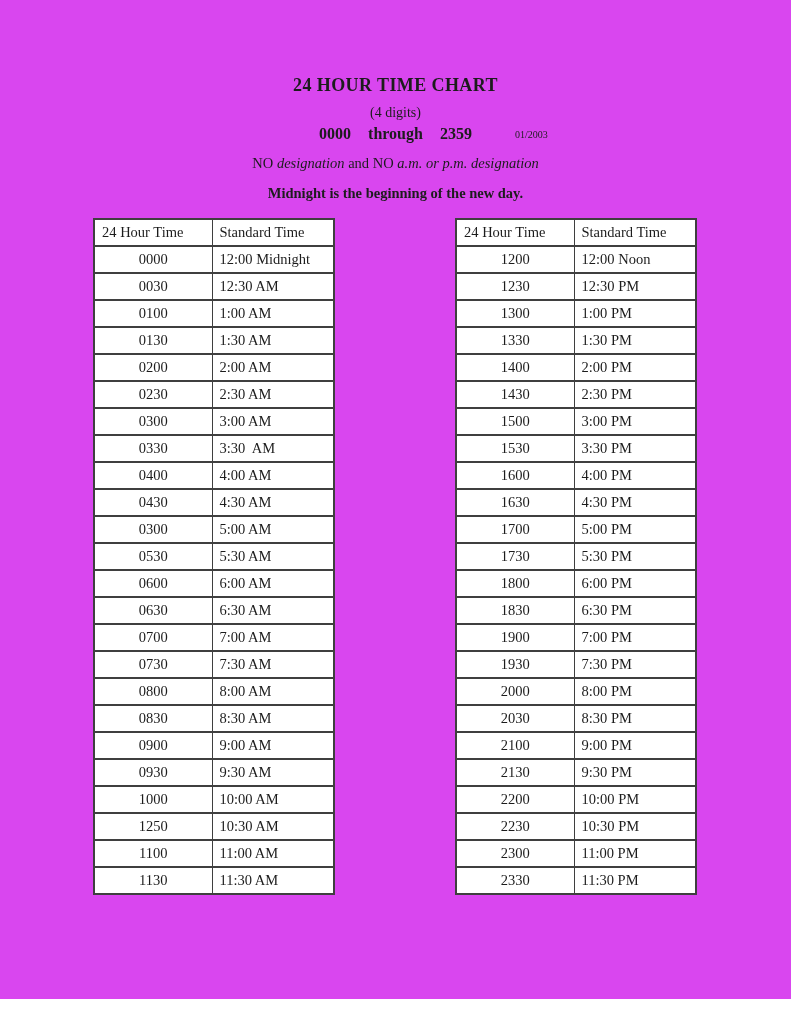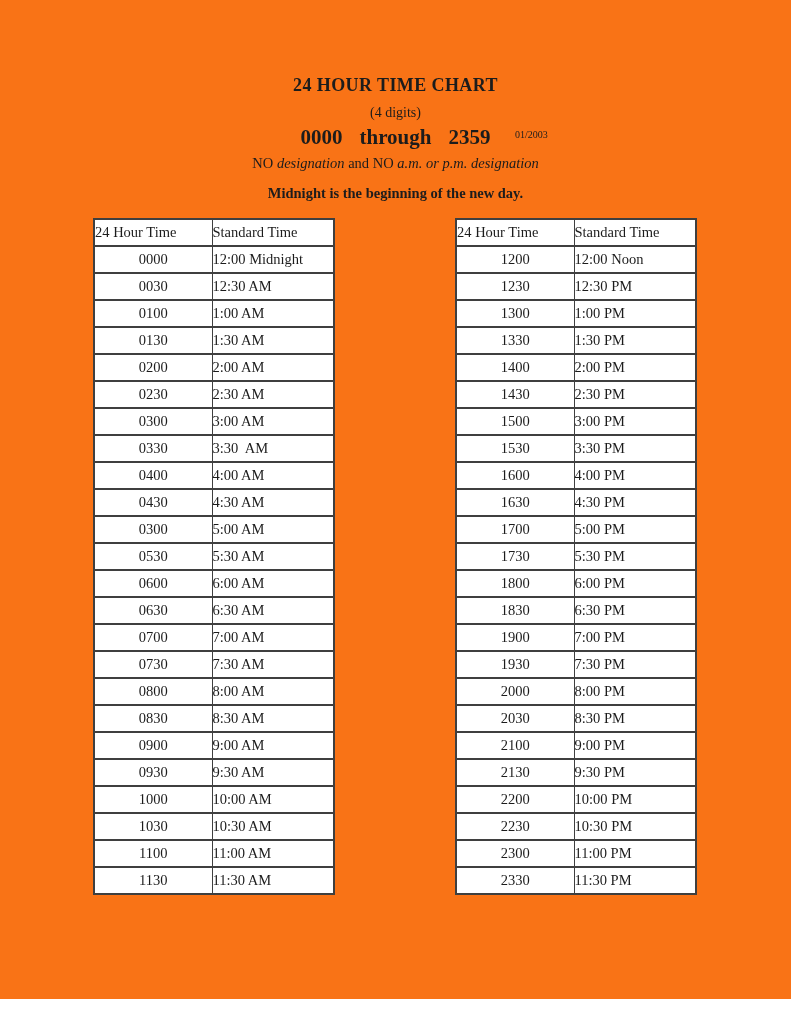--- a/index.html
+++ b/index.html
@@ -5,33 +5,33 @@
   html, body { margin: 0; padding: 0; }
   body {
     background: #ffffff;
     font-family: "Liberation Serif", "DejaVu Serif", serif;
     color: #1c1c1c;
   }
   .page {
     position: relative;
     width: 791px;
     height: 999px;
-    background: #f97316;
+    background: #d946ef;
     overflow: hidden;
   }
   .line {
     position: absolute;
     left: 0;
     width: 791px;
     text-align: center;
     line-height: 1.15;
   }
   .title      { top: 75px;  font-size: 18px; font-weight: 700; letter-spacing: 0.4px; }
   .subtitle   { top: 105px; font-size: 14px; }
-  .range      { top: 125px; font-size: 21px; font-weight: 700; }
+  .range      { top: 125px; font-size: 16px; font-weight: 700; }
   .range .sep { display: inline-block; width: 17px; }
   .revision   {
     position: absolute; left: 515px; top: 129px;
     font-size: 10px; font-weight: 400; text-align: left;
   }
   .note-punct { top: 155px; font-size: 14.5px; }
   .note-punct .it { font-style: italic; }
   .note-mid   { top: 185px; font-size: 14.5px; font-weight: 700; }
 
   .time-table {
@@ -52,20 +52,21 @@
     height: 25px;
     font-size: 14.5px;
     font-weight: 400;
     padding: 0;
     vertical-align: middle;
     white-space: pre;
     line-height: 1;
   }
   .time-table th.c1, .time-table th.c2, .time-table td.c2 {
     text-align: left;
+    padding-left: 7px;
   }
   .time-table td.c1 { text-align: center; }
 </style>
 </head>
 <body>
 
 <div class="page">
 
   <div class="line title">24 HOUR TIME CHART</div>
 
@@ -169,21 +170,21 @@
         </tr>
         <tr>
           <td class="c1">0930</td>
           <td class="c2">9:30 AM</td>
         </tr>
         <tr>
           <td class="c1">1000</td>
           <td class="c2">10:00 AM</td>
         </tr>
         <tr>
-          <td class="c1">1030</td>
+          <td class="c1">1250</td>
           <td class="c2">10:30 AM</td>
         </tr>
         <tr>
           <td class="c1">1100</td>
           <td class="c2">11:00 AM</td>
         </tr>
         <tr>
           <td class="c1">1130</td>
           <td class="c2">11:30 AM</td>
         </tr>

